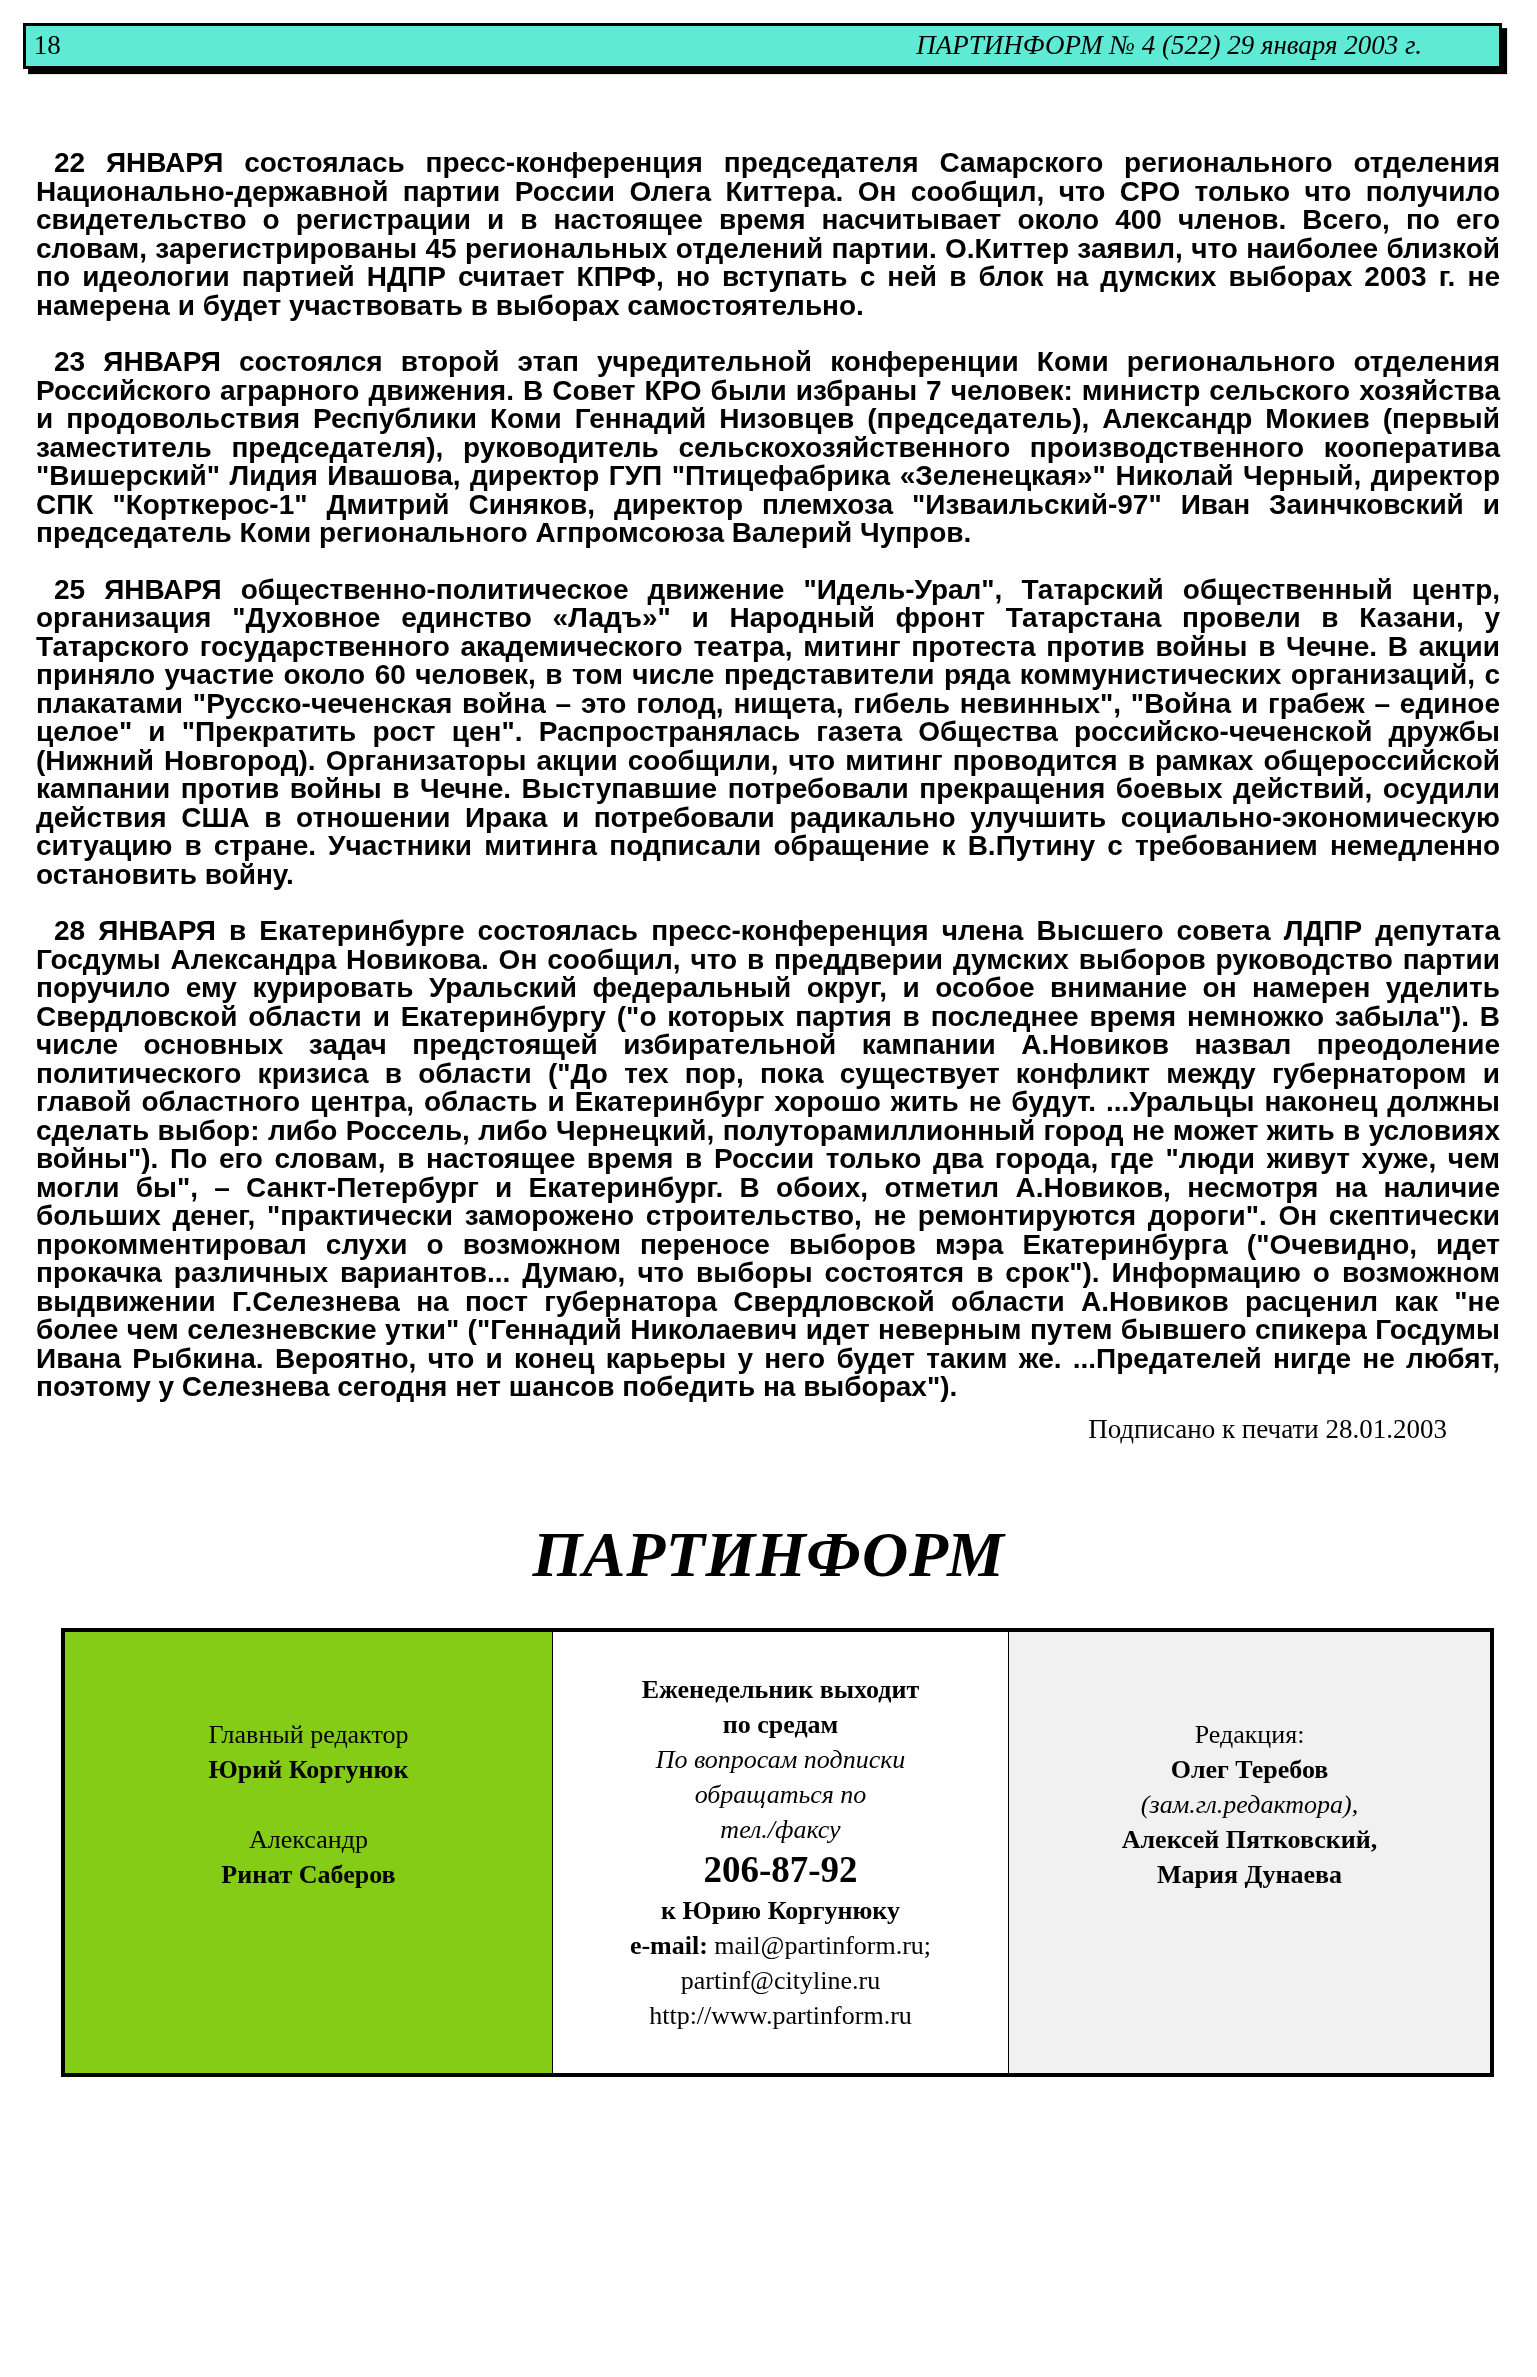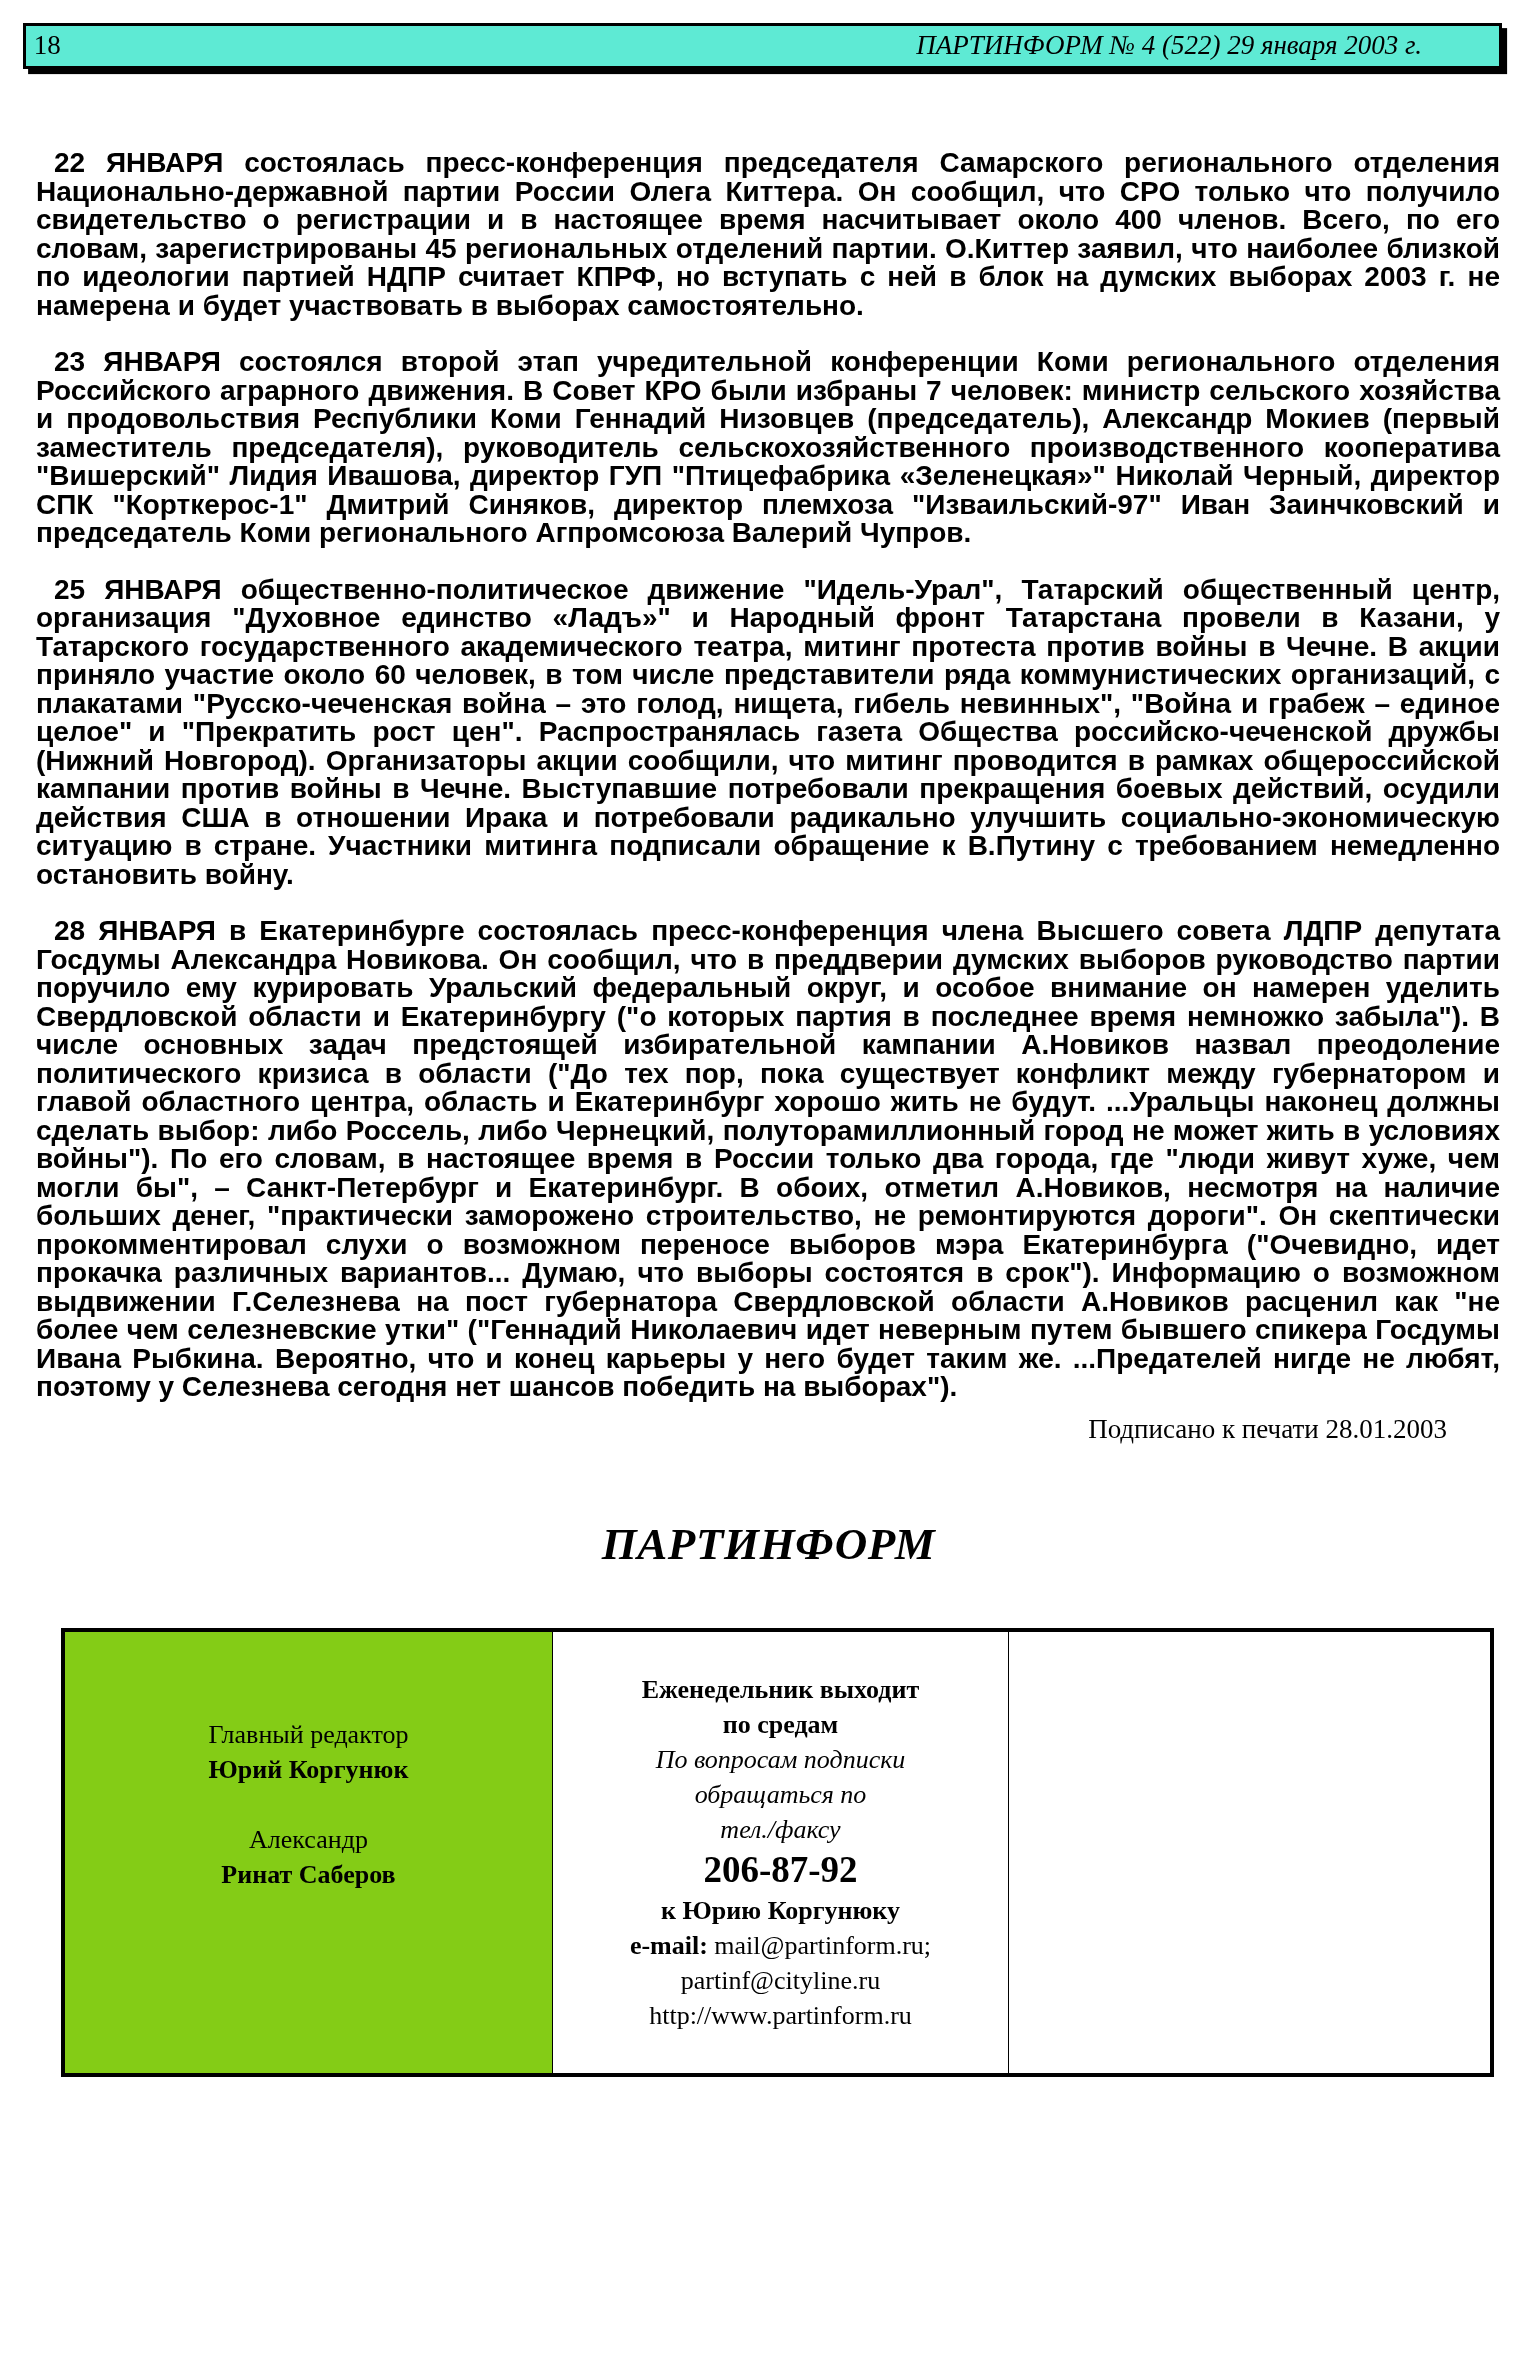--- a/index.html
+++ b/index.html
@@ -17,21 +17,21 @@
   .articles { position: absolute; left: 36px; top: 149px; width: 1464px;
     font-family: "Liberation Sans", sans-serif; font-weight: bold;
     font-size: 28px; line-height: 28.5px; text-align: justify; }
   .articles p { margin: 0 0 28px 0; text-indent: 18px; }
   .articles .date { font-weight: bold; }
 
   .signed { position: absolute; right: 90px; top: 1414px;
     font-family: "Liberation Serif", serif; font-size: 27px; }
 
   .masthead { position: absolute; left: 0; width: 1537px; top: 1518px; text-align: center;
-    font-family: "Liberation Serif", serif; font-size: 45px; font-weight: bold; font-style: italic;
+    font-family: "Liberation Serif", serif; font-size: 64px; font-weight: bold; font-style: italic;
     letter-spacing: 0.6px; }
 
   .imprint { position: absolute; left: 61px; top: 1628px; width: 1433px; height: 449px;
     border: 4.5px solid #000; box-sizing: border-box; display: flex;
     font-family: "Liberation Serif", serif; font-size: 26px; line-height: 35px; }
   .col { display: flex; flex-direction: column; align-items: center; justify-content: center; text-align: center; }
   .col-left { width: 488px; background: #84cc16; border-right: 1.3px solid #000; padding-bottom: 96px; box-sizing: border-box; }
   .col-mid { width: 455px; background: #fff; border-right: 1.9px solid #000; }
   .col-right { flex: 1; background: #f1f1f1; padding-bottom: 96px; box-sizing: border-box; }
   .b { font-weight: bold; }
@@ -71,14 +71,21 @@
     <div class="b">по средам</div>
     <div class="i">По вопросам подписки</div>
     <div class="i">обращаться по</div>
     <div class="i">тел./факсу</div>
     <div class="phone">206-87-92</div>
     <div class="b">к Юрию Коргунюку</div>
     <div><span class="b">e-mail:</span><span> mail@partinform.ru;</span></div>
     <div>partinf@cityline.ru</div>
     <div>http://www.partinform.ru</div>
   </div>
+  <div class="col col-right">
+    <div>Редакция:</div>
+    <div class="b">Олег Теребов</div>
+    <div class="i">(зам.гл.редактора),</div>
+    <div class="b">Алексей Пятковский,</div>
+    <div class="b">Мария Дунаева</div>
+  </div>
 </div>
 
 
 </body></html>

